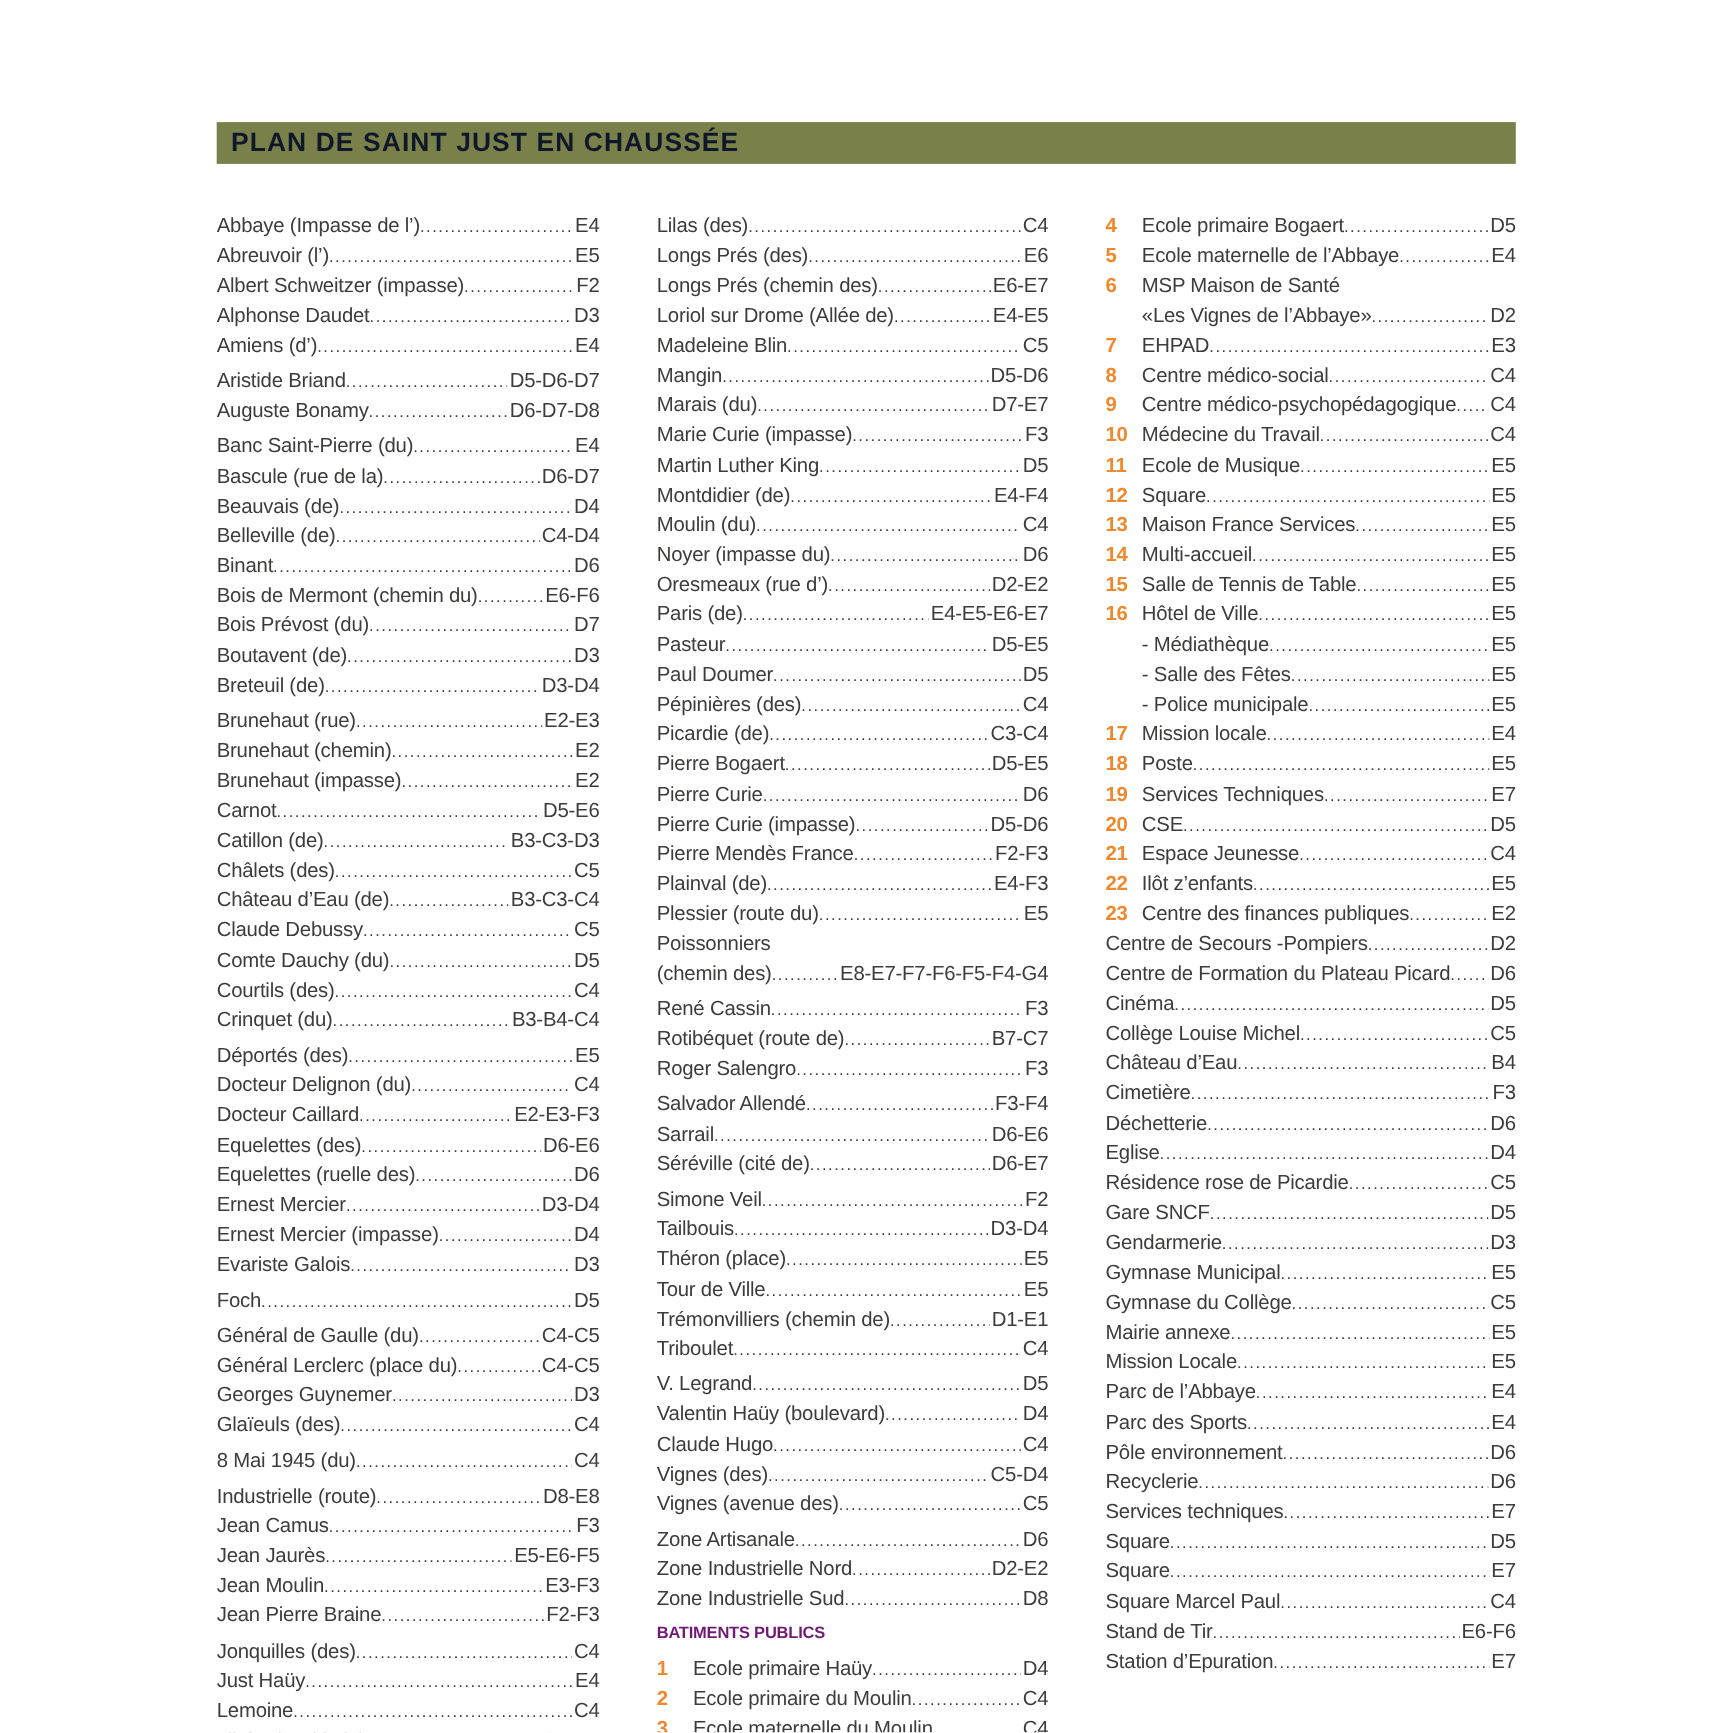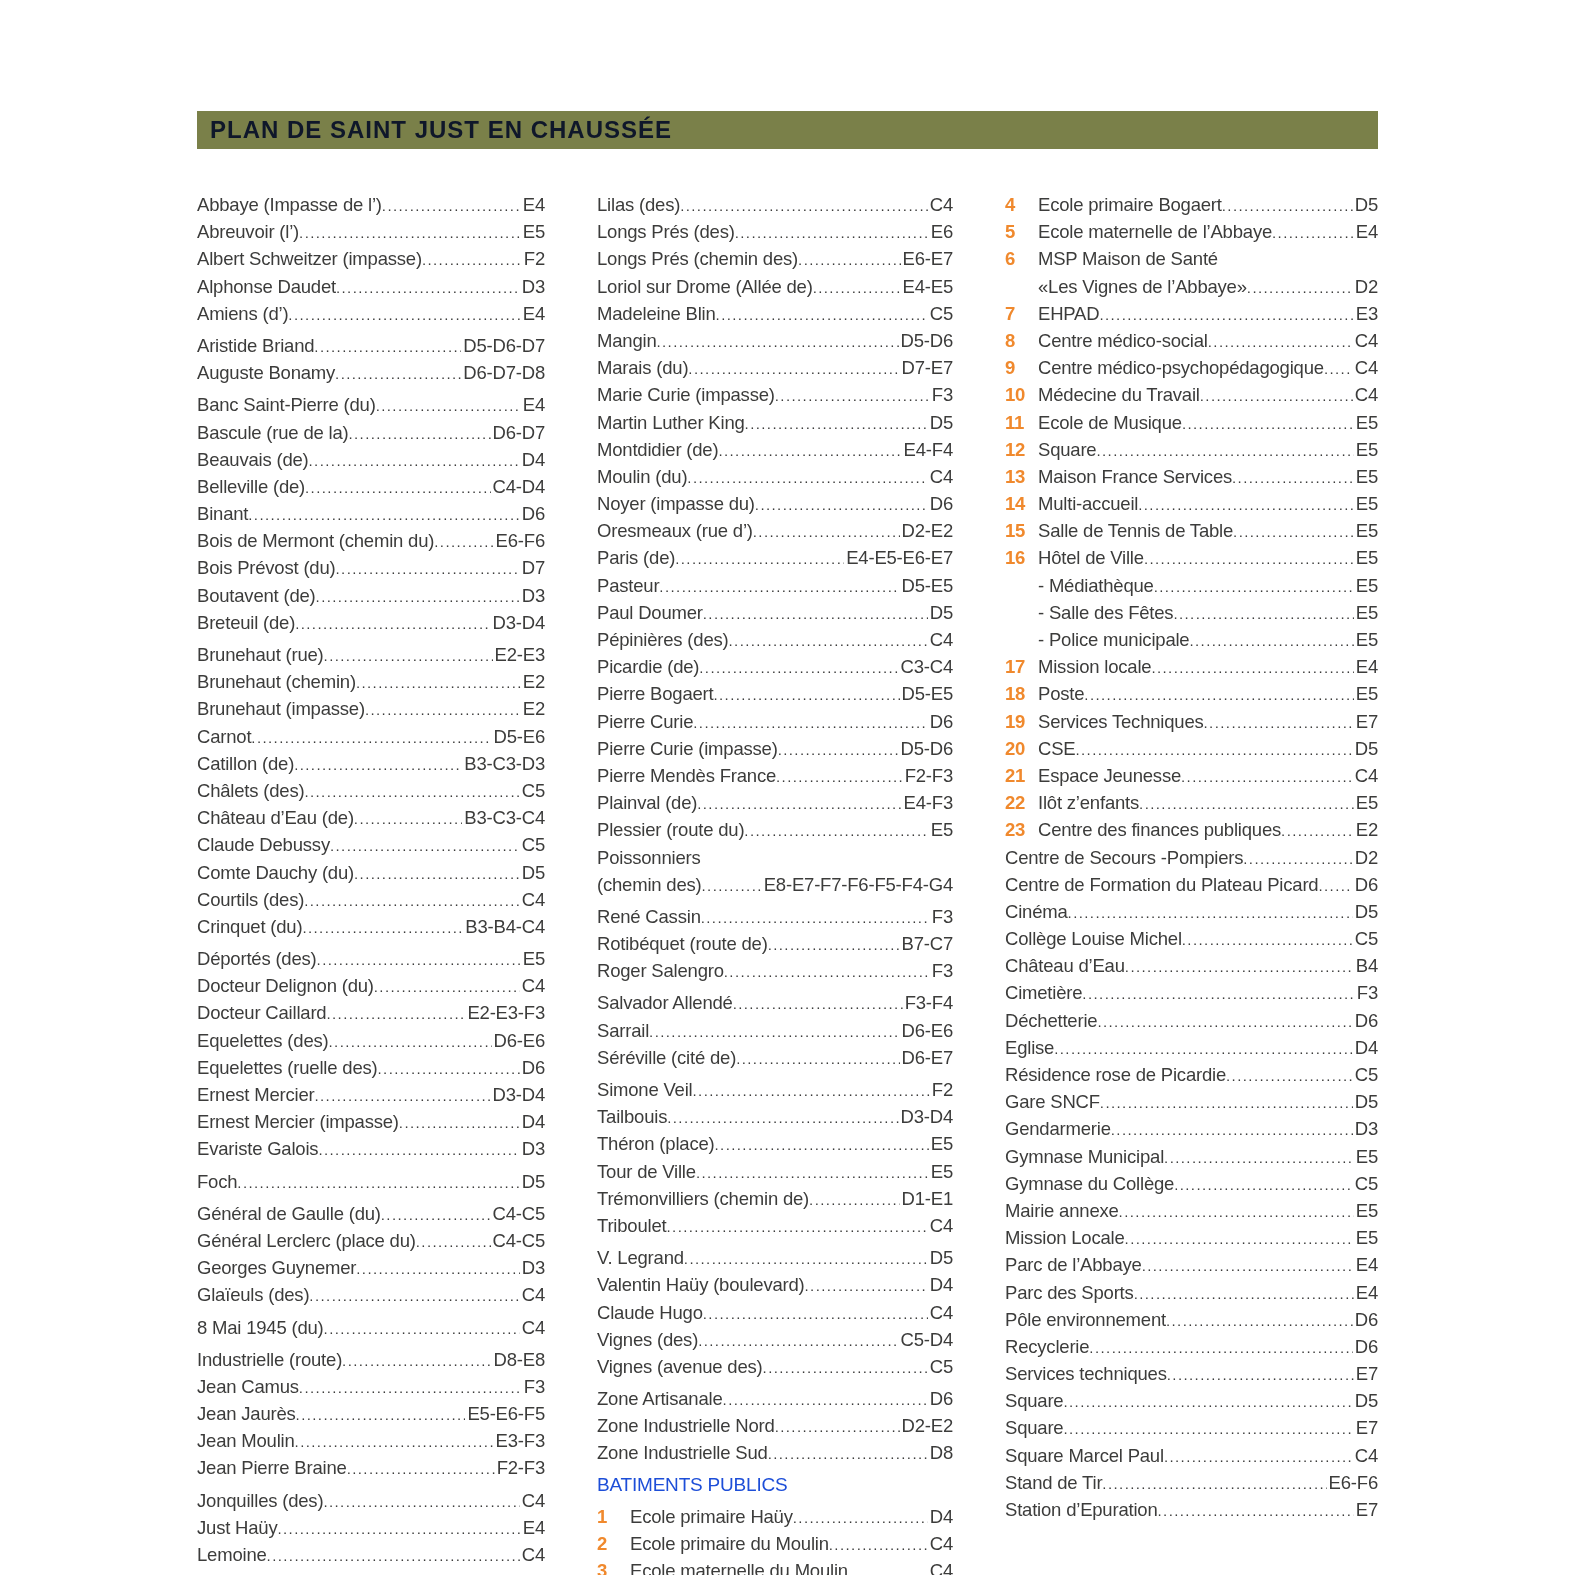--- a/index.html
+++ b/index.html
@@ -31,21 +31,21 @@
   .dots{flex:1 1 auto;min-width:4px;overflow:hidden;}
   .dots::after{
     content:"..........................................................................................................................................................................................................";
     letter-spacing:1.4px;font-size:15px;color:#3c3c3b;
   }
   .ref{flex:0 0 auto;padding-left:2px;}
   .num{flex:0 0 33px;width:33px;color:#f0892d;font-weight:700;}
   .indent{padding-left:33px;}
   .gap{height:5px;}
   .section-heading{
-    height:36px;line-height:36px;font-size:19px;font-weight:400;color:#1d4ed8;
+    height:36px;line-height:36px;font-size:15px;font-weight:700;color:#701a75;
     letter-spacing:-0.2px;
   }
 </style>
 </head>
 <body>
 
 <div class="sheet">
   <div class="title-bar">
     <span>PLAN DE SAINT JUST EN CHAUSSÉE</span>
   </div>

